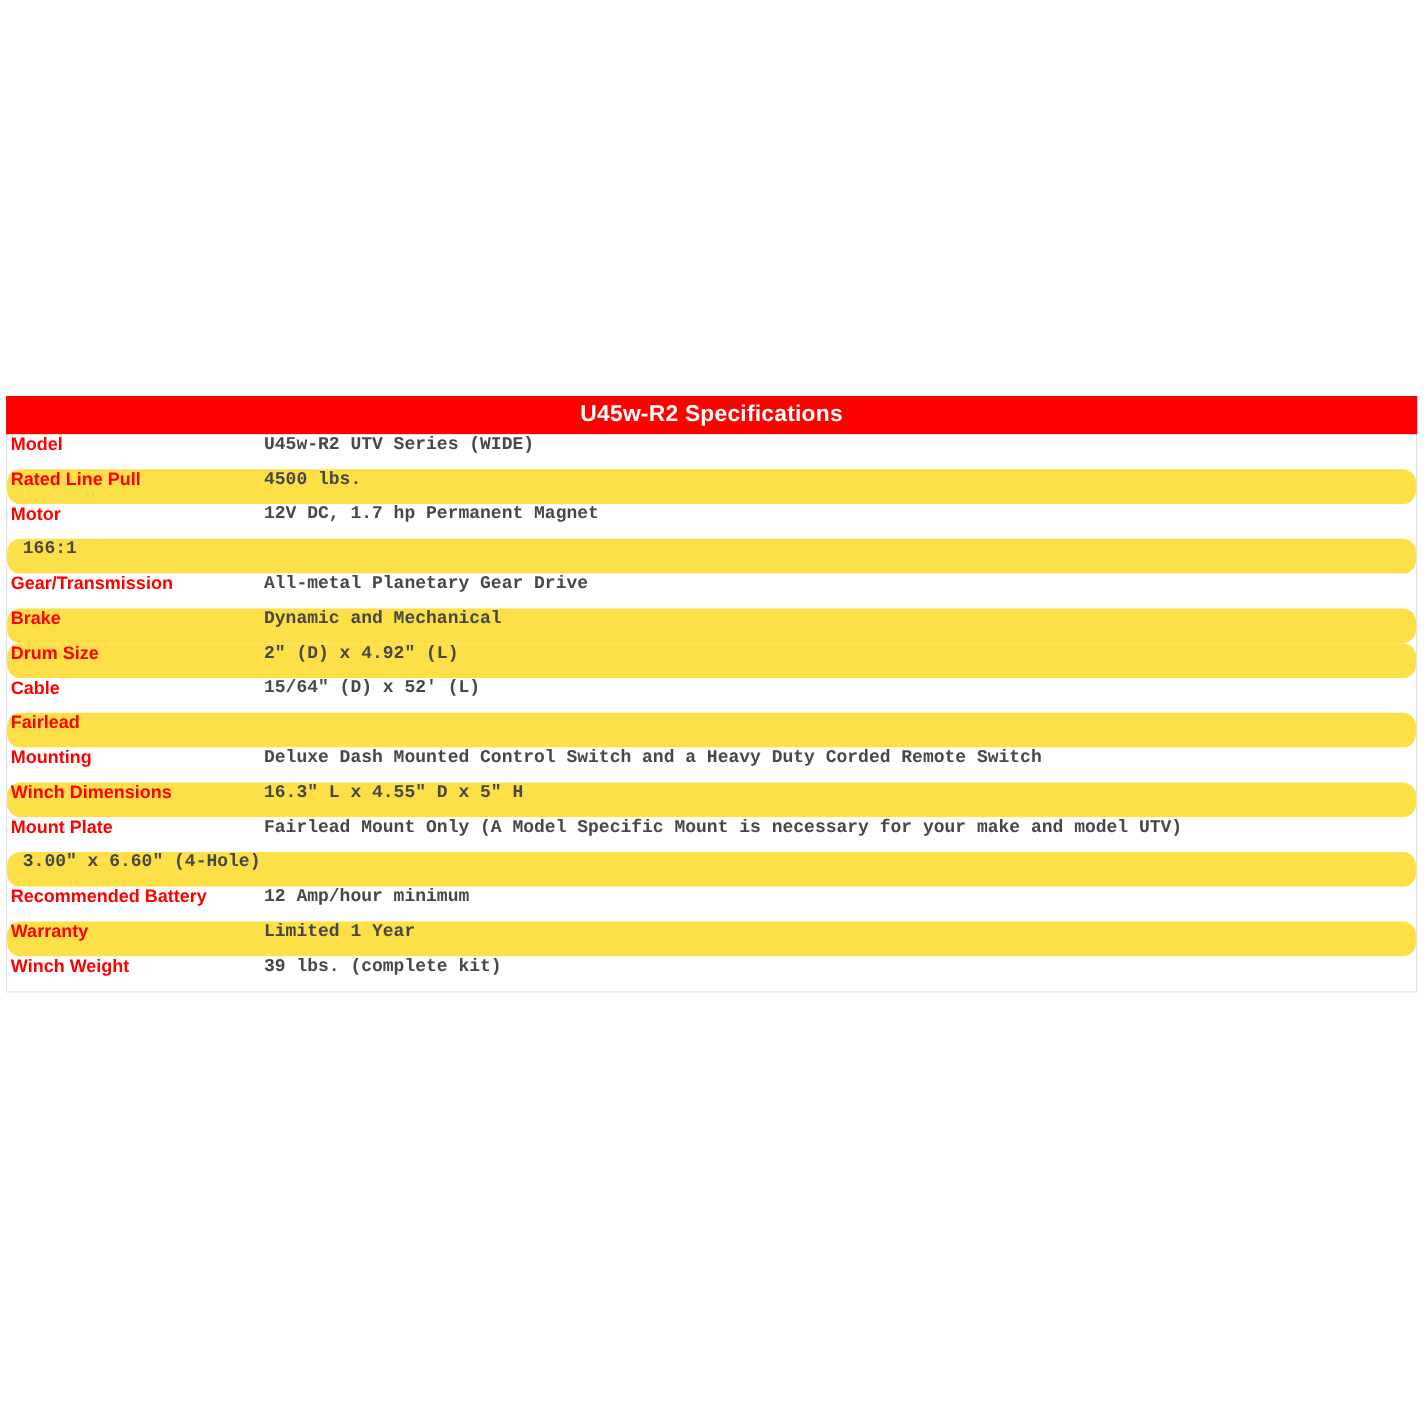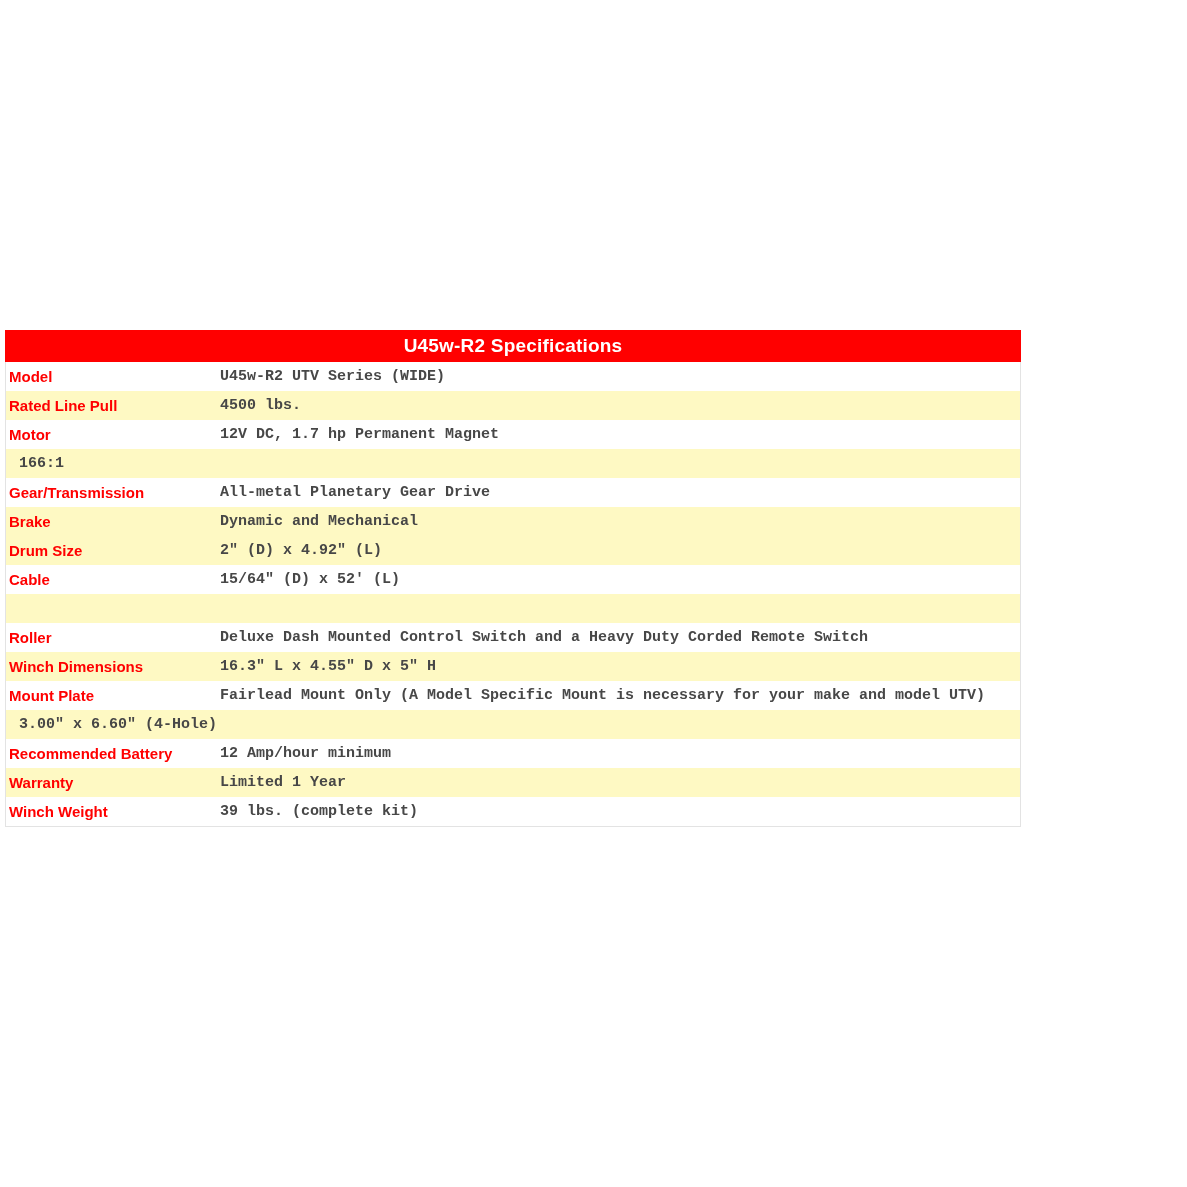--- a/index.html
+++ b/index.html
@@ -7,45 +7,45 @@
     width: 1187px;
     height: 1187px;
     background: #ffffff;
     font-family: "Liberation Sans", "DejaVu Sans", sans-serif;
     overflow: hidden;
   }
   .spec-table {
     position: absolute;
     left: 5px;
     top: 330px;
-    width: 1016px;
+    width: 1176px;
     background: #ffffff;
     border-left: 1px solid #e3e3e3;
     border-right: 1px solid #e3e3e3;
     border-bottom: 1px solid #e3e3e3;
   }
   .spec-header {
     height: 32px;
     margin: 0 -1px;              
     background: #ff0000;
     color: #ffffff;
     font-size: 19px;
     font-weight: bold;
     text-align: center;
     line-height: 32px;
     letter-spacing: 0.2px;
   }
   .spec-rows { width: 100%; }
   .row {
     display: flex;
     height: 29px;
-    align-items: center;
+    align-items: flex-start;
     background: #ffffff;
   }
-  .row.alt { background: #fef9c3; }
+  .row.alt { background: #fde047; border-radius: 11px; }
   .cell {
     display: flex;
     align-items: center;
     font-size: 15px;
     font-weight: bold;
     white-space: nowrap;
     overflow: hidden;
   }
   .cell.label {
     width: 201px;
@@ -105,24 +105,25 @@
         <div class="cell label">Drum Size</div>
         <div class="divider"></div>
         <div class="cell value">2" (D) x 4.92" (L)</div>
       </div>
       <div class="row">
         <div class="cell label">Cable</div>
         <div class="divider"></div>
         <div class="cell value">15/64" (D) x 52' (L)</div>
       </div>
       <div class="row alt">
+        <div class="cell label">Fairlead</div>
         <div class="divider"></div>
       </div>
       <div class="row">
-        <div class="cell label">Roller</div>
+        <div class="cell label">Mounting</div>
         <div class="divider"></div>
         <div class="cell value">Deluxe Dash Mounted Control Switch and a Heavy Duty Corded Remote Switch</div>
       </div>
       <div class="row alt">
         <div class="cell label">Winch Dimensions</div>
         <div class="divider"></div>
         <div class="cell value">16.3" L x 4.55" D x 5" H</div>
       </div>
       <div class="row">
         <div class="cell label">Mount Plate</div>

